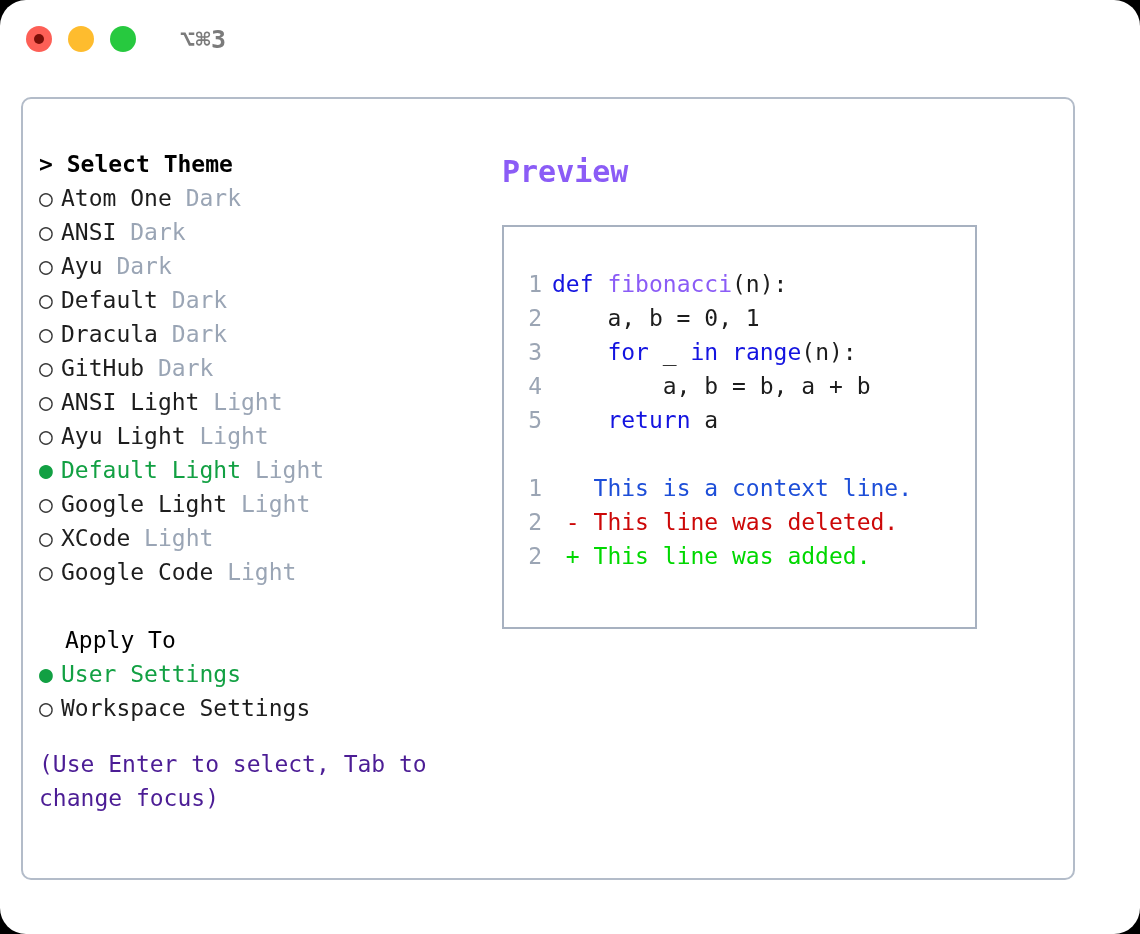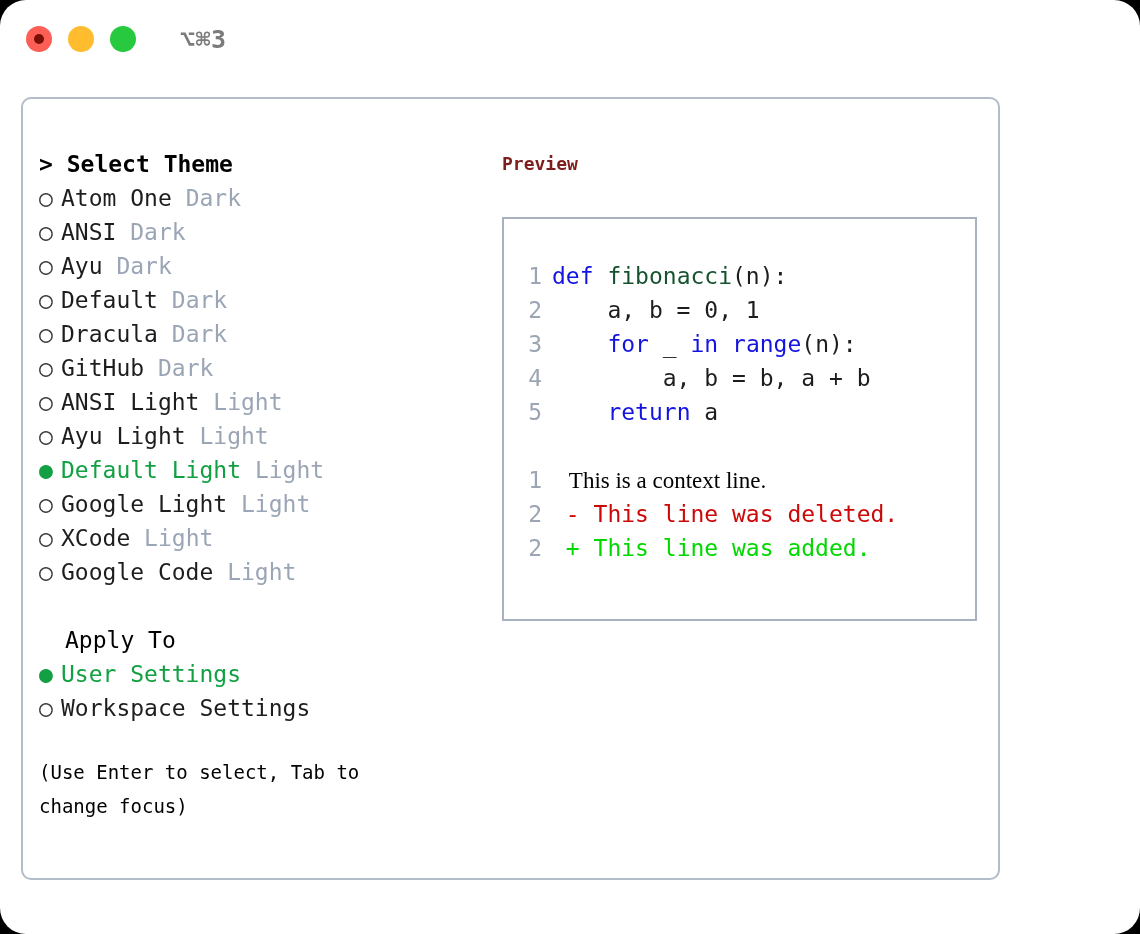--- a/index.html
+++ b/index.html
@@ -64,21 +64,21 @@
     color: #7b7b7b;
     letter-spacing: 0.5px;
     white-space: pre;
   }
 
   
   #panel {
     position: absolute;
     left: 21px;
     top: 97px;
-    width: 979px;
+    width: 1054px;
     height: 783px;
     border: 2px solid #b3bcc9;
     border-radius: 10px;
     box-sizing: border-box;
     background: #ffffff;
   }
 
   #columns {
     position: absolute;
     left: 0; top: 0;
@@ -127,40 +127,41 @@
   #apply-title {
     font-size: 23px;
     color: #000000;
     height: 34px;
     line-height: 34px;
     padding-left: 26px;
     white-space: pre;
   }
 
   #hint {
-    margin-top: 30px;
-    font-size: 19px;
-    line-height: 34px;
-    color: #000000;
+    margin-top: 22px;
+    font-size: 23px;
+    line-height: 34px;
+    color: #4c1d95;
     width: 400px;
   }
 
   
   #right-col {
     position: absolute;
     left: 479px;
     top: 48px;
     width: 500px;
   }
   #preview-title {
-    font-size: 18px;
-    font-weight: bold;
-    color: #7f1d1d;
-    height: 34px;
-    line-height: 34px;
+    font-size: 30px;
+    font-weight: bold;
+    color: #8b5cf6;
+    height: 34px;
+    line-height: 34px;
+    margin-top: 8px;
   }
   #preview-box {
     margin-top: 36px;
     width: 475px;
     height: 404px;
     border: 2px solid #a7b1c0;
     box-sizing: border-box;
     background: #ffffff;
     position: relative;
   }
@@ -177,24 +178,24 @@
     line-height: 34px;
   }
   .ln {
     display: inline-block;
     width: 26px;
     text-align: right;
     color: #9ba5b4;
     margin-right: 10px;
   }
   .kw  { color: #1414e0; }
-  .fn  { color: #14532d; }
+  .fn  { color: #8b5cf6; }
   .pl  { color: #1d1d1d; }
   .gap { height: 34px; }
-  .ctx { color: #000000; font-family: Liberation Serif, serif; }
+  .ctx { color: #1d4ed8; }
   .del { color: #cc0808; }
   .add { color: #00d800; }
 </style>
 </head>
 <body>
 
 <div id="window">
 
   <div id="titlebar">
     <div class="lights">

